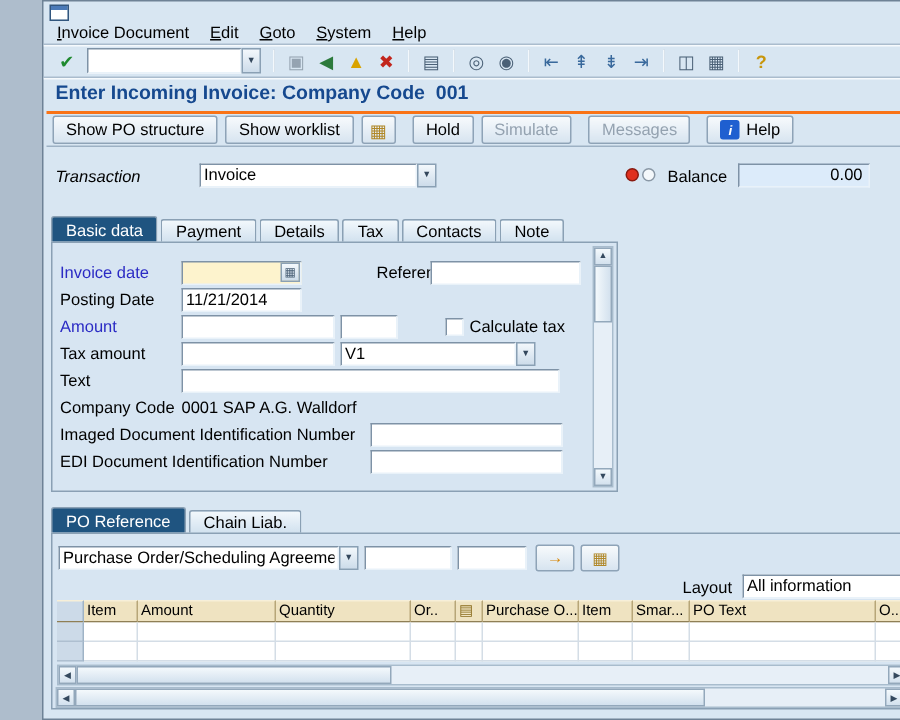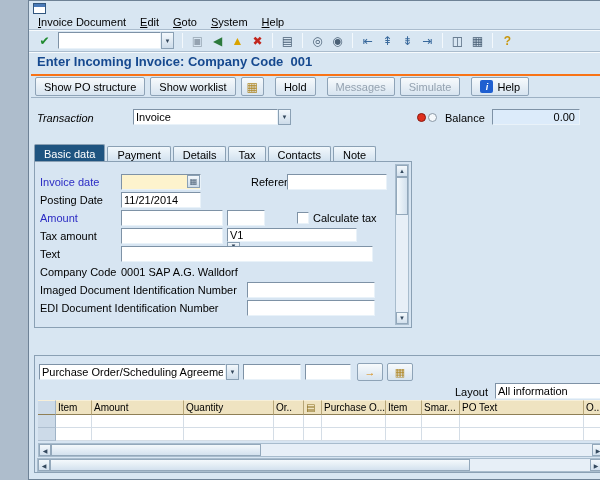--- a/index.html
+++ b/index.html
@@ -119,22 +119,22 @@
 
   <div class="groove" style="top:50px;"></div>
 
   <div class="page-title">Enter Incoming Invoice: Company Code  001</div>
 
   <div class="appbar">
     <button class="btn">Show PO structure</button>
     <button class="btn">Show worklist</button>
     <button class="btn iconbtn">▦</button>
     <button class="btn ml6">Hold</button>
+    <button class="btn disabled">Simulate</button>
     <button class="btn disabled ml6">Messages</button>
-    <button class="btn disabled">Simulate</button>
     <button class="btn ml6">
       <span class="info">i</span>
       <span>Help</span>
     </button>
   </div>
 
   <span class="lbl" style="left:8px; top:111px;font-style:italic;">Transaction</span>
   <span class="combo" style="left:104px; top:108px; width:158px;">
     <input value="Invoice" style="">
     <span class="caret">▼</span>
@@ -165,21 +165,21 @@
     <input class="f" style="left: 86px; top: 30px; width: 80px;" value="11/21/2014">
 
     <span class="lbl blue" style="left:5px; top:50px;">Amount</span>
     <input class="f" style="left: 86px; top: 48px; width: 102px;" value="">
     <input class="f" style="left: 192px; top: 48px; width: 38px;" value="">
     <span class="checkbox" style="left:262px; top:50px;"></span>
     <span class="lbl" style="left:278px; top:50px;">Calculate tax</span>
 
     <span class="lbl" style="left:5px; top:68px;">Tax amount</span>
     <input class="f" style="left: 86px; top: 66px; width: 102px;" value="">
-    <span class="combo" style="left:192px; top:66px; width:130px;flex-direction:column;">
+    <span class="combo" style="left:192px; top:66px; width:130px;">
       <input value="V1" style="">
       <span class="caret">▼</span>
     </span>
 
     <span class="lbl" style="left:5px; top:86px;">Text</span>
     <input class="f" style="left: 86px; top: 84px; width: 252px;" value="">
 
     <span class="lbl" style="left:5px; top:104px;">Company Code</span>
     <span class="lbl" style="left:86px; top:104px;">0001 SAP A.G. Walldorf</span>
 
@@ -190,20 +190,24 @@
     <input class="f" style="left: 212px; top: 138px; width: 128px;" value="">
 
     <div class="sb-v" style="right:2px; top:2px; bottom:2px;">
       <span class="sb-btn">▲</span>
       <span class="sb-thumb-v" style="height:38px;"></span>
       <span class="sb-track"></span>
       <span class="sb-btn">▼</span>
     </div>
   </div>
 
+  <div class="tabstrip" style="left:5px; top:337px;">
+    <div class="tab active">PO Reference</div>
+    <div class="tab">Chain Liab.</div>
+  </div>
 
   <div class="panel" style="left:5px; top:354px; width:590px; height:118px;">
     <span class="combo" style="left:4px; top:8px; width:200px;">
       <input value="Purchase Order/Scheduling Agreement" style="">
       <span class="caret">▼</span>
     </span>
     <input class="f" style="left: 208px; top: 8px; width: 58px;" value="">
     <input class="f" style="left: 270px; top: 8px; width: 46px;" value="">
     <button class="btn" style="position:absolute; left:322px; top:7px; width:26px; height:18px; padding:0; color:#d8880a; font-weight:bold;">→</button>
     <button class="btn" style="position:absolute; left:352px; top:7px; width:26px; height:18px; padding:0; color:#b08828;">▦</button>

